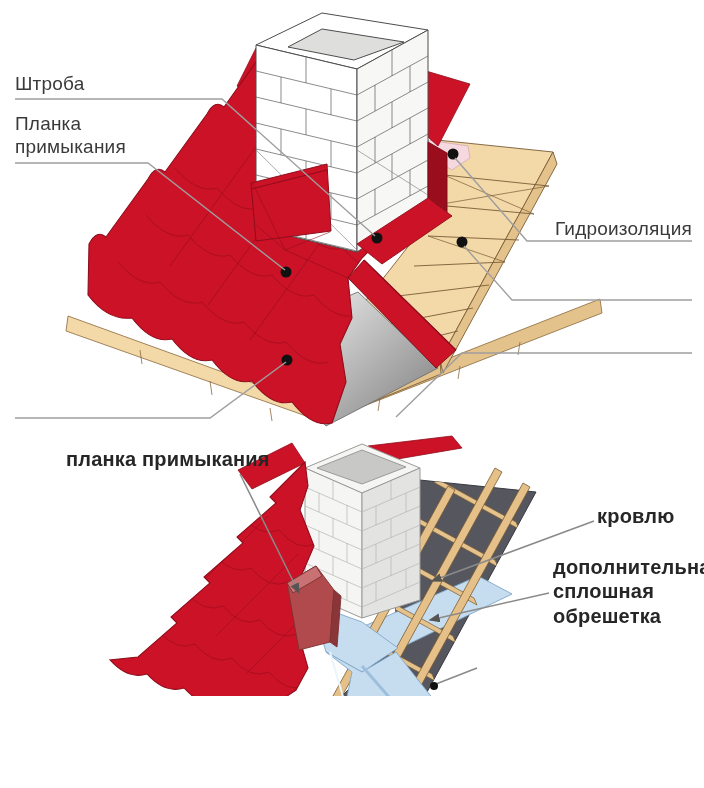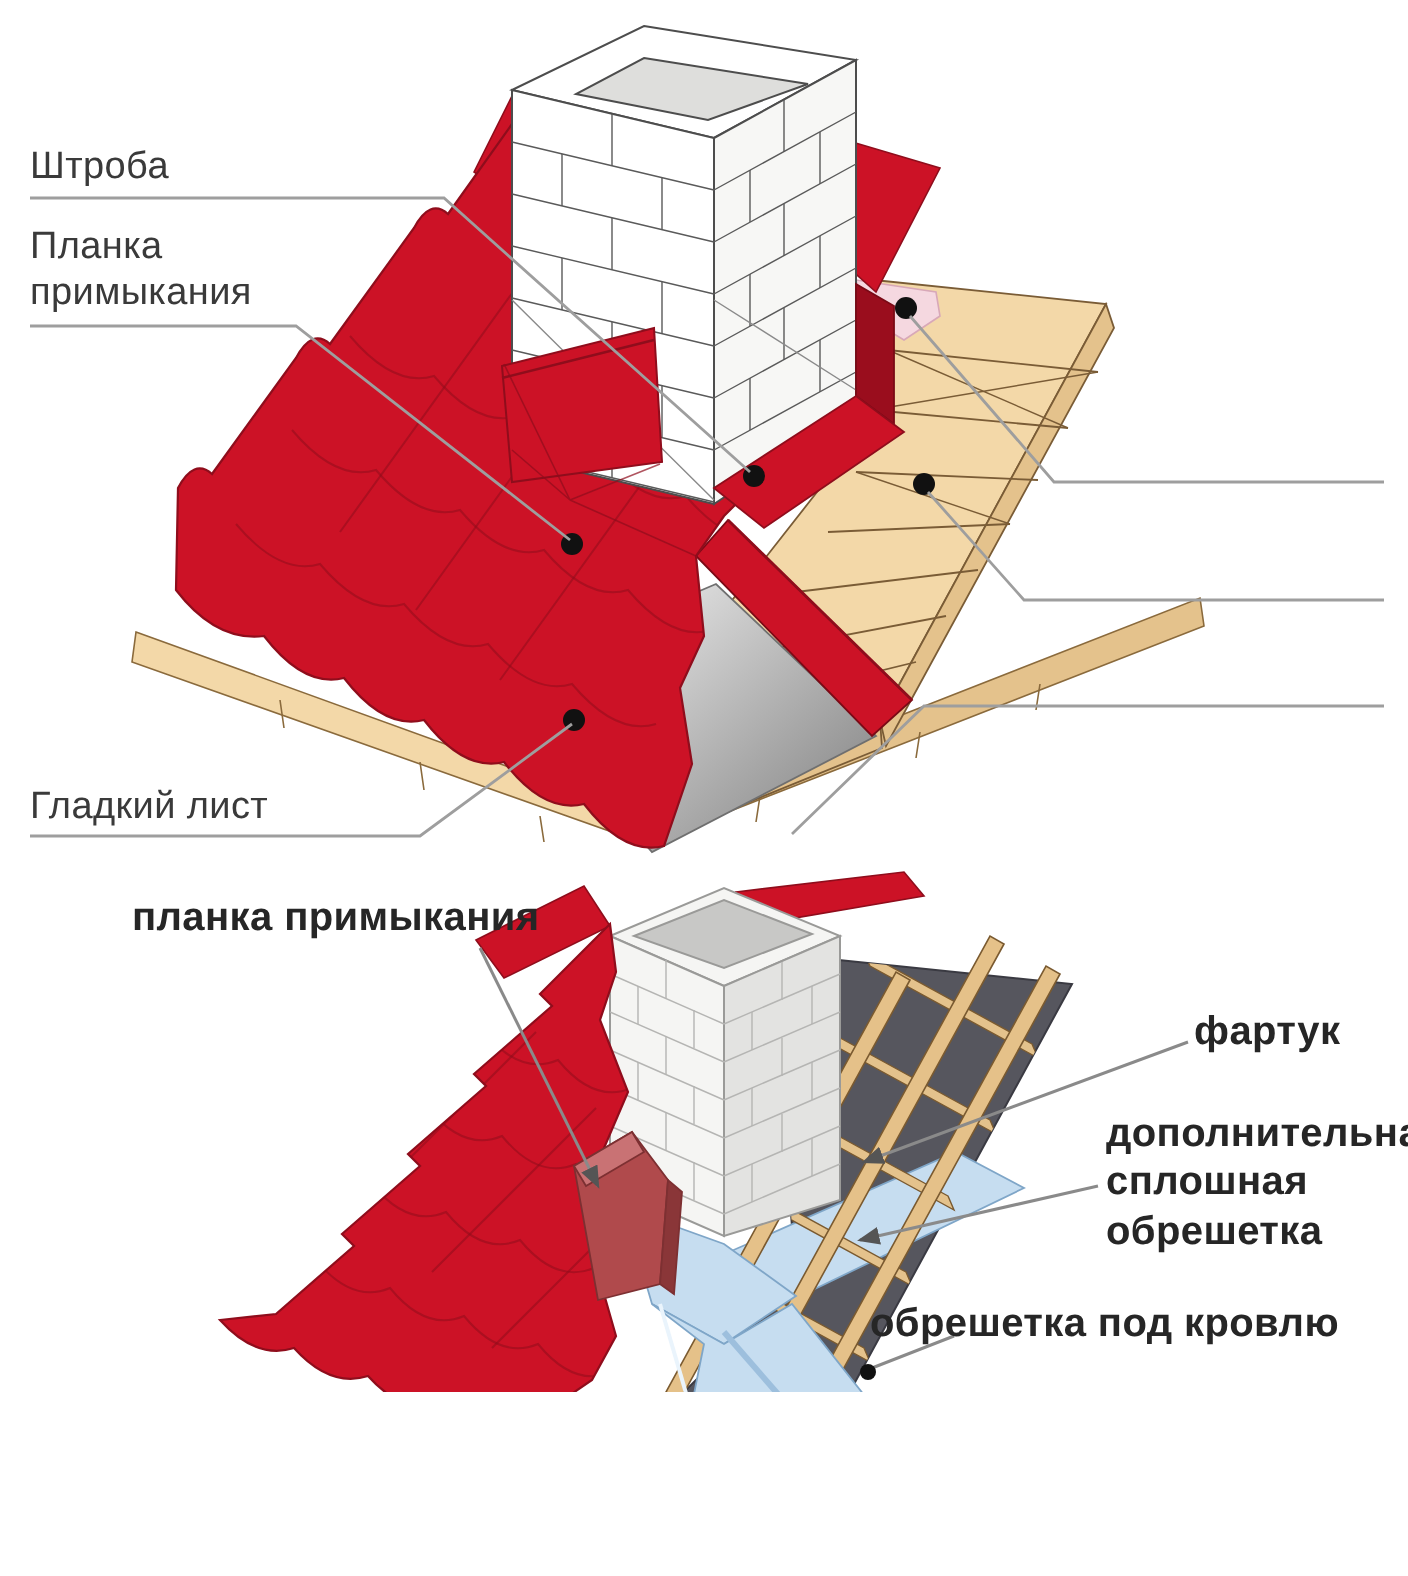--- a/index.html
+++ b/index.html
@@ -204,25 +204,24 @@
         <line x1="477" y1="668" x2="436" y2="684"></line>
       </g>
       <circle cx="434" cy="686" r="4" style="fill:var(--dot-black)"></circle>
     </g>
   </svg>
 
   <div class="lbl" style="left:15px;top:72px;">Штроба</div>
 
   <div class="lbl" style="left:15px;top:112px;width:130px;">Планка примыкания</div>
 
-  <div class="lbl nowrap" style="left:15px;top:392px;">Гладкий лист</div>
-
+
+  <div class="lbl right nowrap" style="right:12px;top:217px;">Гидроизоляция</div>
 
 
 
   <div class="lbl bold nowrap" style="left:66px;top:447px;">планка примыкания</div>
 
-  <div class="lbl bold nowrap" style="left:597px;top:504px;">фартук</div>
+  <div class="lbl bold nowrap" style="left:597px;top:504px;">кровлю</div>
 
   <div class="lbl bold" style="left:553px;top:555px;width:158px;">дополнительная сплошная обрешетка</div>
 
-  <div class="lbl bold nowrap" style="left:435px;top:650px;">обрешетка под кровлю</div>
 </div>
 
 </body></html>

